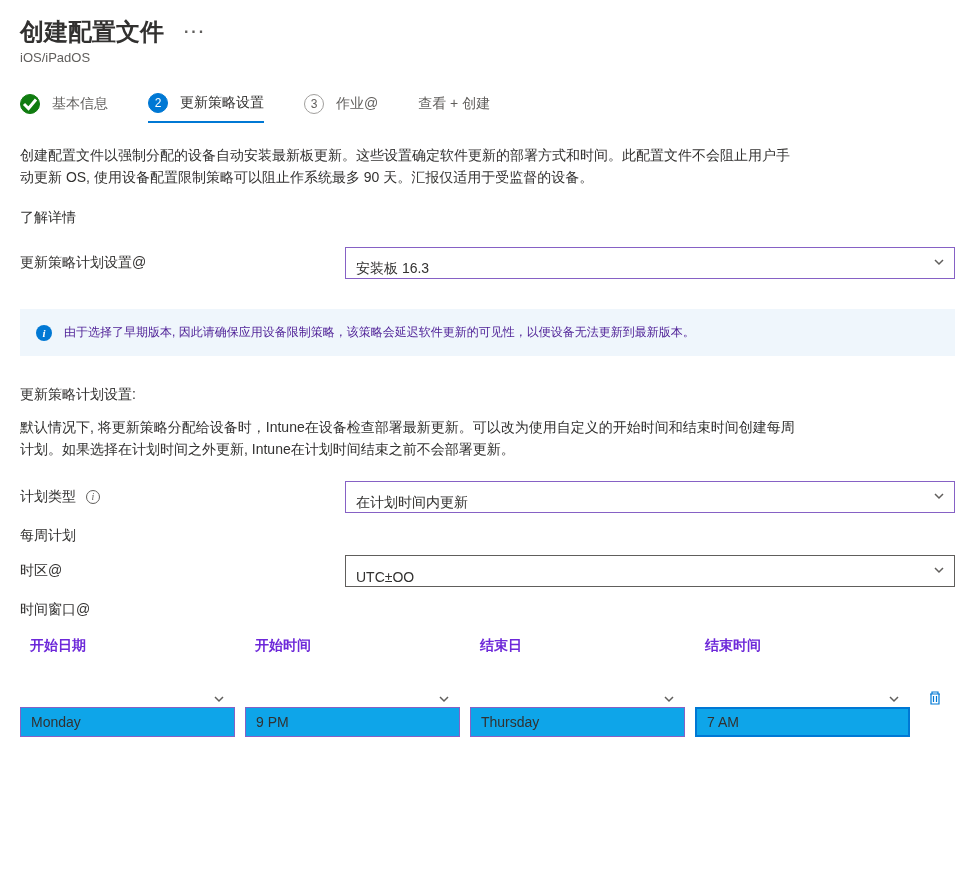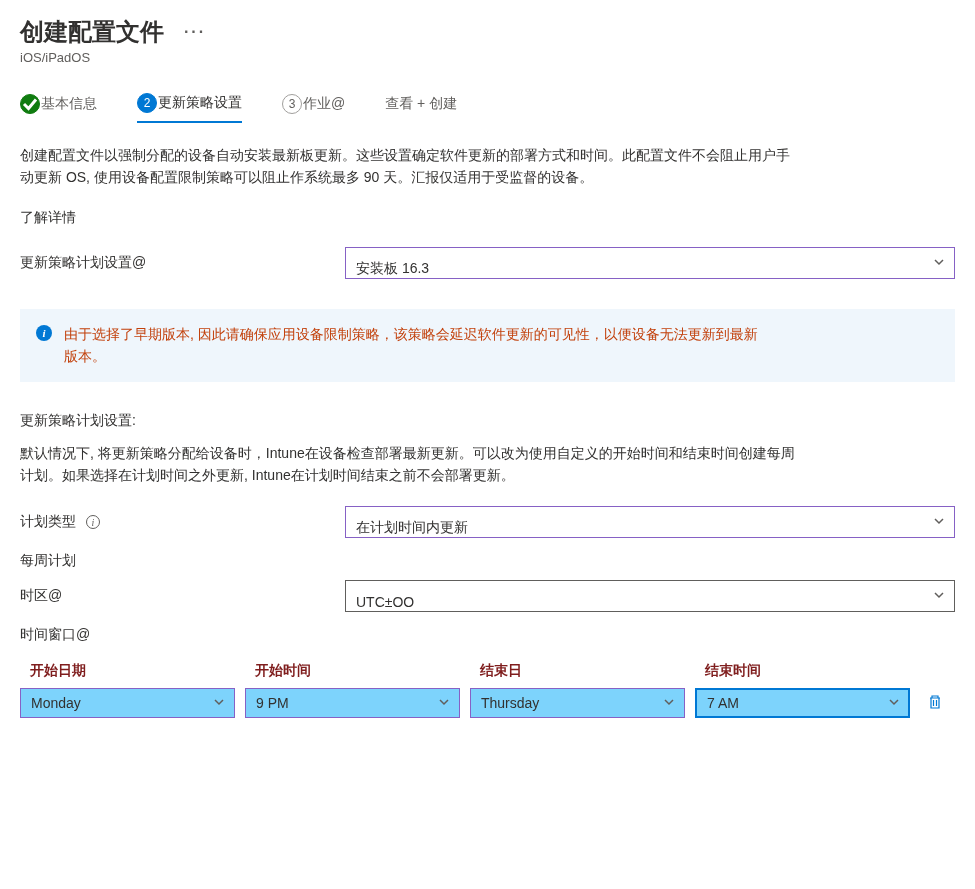--- a/index.html
+++ b/index.html
@@ -25,21 +25,21 @@
 .stepper {
   display: flex;
   gap: 40px;
   border-bottom: 1px solid transparent;
   margin-bottom: 20px;
   margin-top: 10px;
 }
 .step {
   display: flex;
   align-items: center;
-  gap: 1px;
+  gap: 12px;
   padding: 8px 0;
   color: #605e5c;
   text-align: center;
 }
 .step-badge {
   width: 20px; height: 20px;
   border-radius: 50%;
   display: flex; align-items: center; justify-content: center;
   font-size: 12px;
   background: #ffffff;
@@ -136,22 +136,22 @@
   color: #fff;
   display: flex; align-items: center; justify-content: center;
   font-size: 11px;
   font-weight: bold;
   flex-shrink: 0;
   font-style: italic;
   font-family: serif;
   margin-top: 2px;
 }
 .info-banner-text {
-  font-size: 14px;
-  color: #c2410c;
+  font-size: 12px;
+  color: #4c1d95;
   line-height: 1.6;
   max-width: 700px;
 }
 
 .section-heading {
   font-size: 14px;
   color: #323130;
   margin-bottom: 12px;
   margin-top: 8px;
 }
@@ -162,44 +162,45 @@
   margin-top: 11px;
 }
 
 .table-wrap { margin-top: 8px; }
 .table-header {
   display: flex;
   gap: 10px;
   padding: 8px 0;
   font-size: 14px;
   font-weight: 600;
-  color: #7f1d1d;
+  color: #6d28d9;
 }
 .table-row {
   display: flex;
   gap: 10px;
   align-items: center;
 }
 .col { position: relative; }
 .col-1 { width: 215px; }
 .col-2 { width: 215px; }
 .col-3 { width: 215px; }
 .col-4 { width: 215px; }
 .col-5 { width: 30px; display:flex; align-items:center; justify-content:center; }
 .table-header .col { padding-left: 10px; }
 .select-small {
   width: 100%;
   height: 30px;
   border: 1px solid #8661c5;
-  background: #7dd3fc;
+  background: #0ea5e9;
   padding: 0 28px 0 10px;
   font-size: 14px;
   display: flex;
   align-items: center;
   cursor: pointer;
+  margin-top: 44px;
 }
 .select-small.blue-border { border: 2px solid #0078d4; }
 .delete-icon svg { width: 16px; height: 16px; color: #0078d4; }
 .delete-btn { cursor: pointer; }
 </style>
 </head>
 <body>
 
 
 

